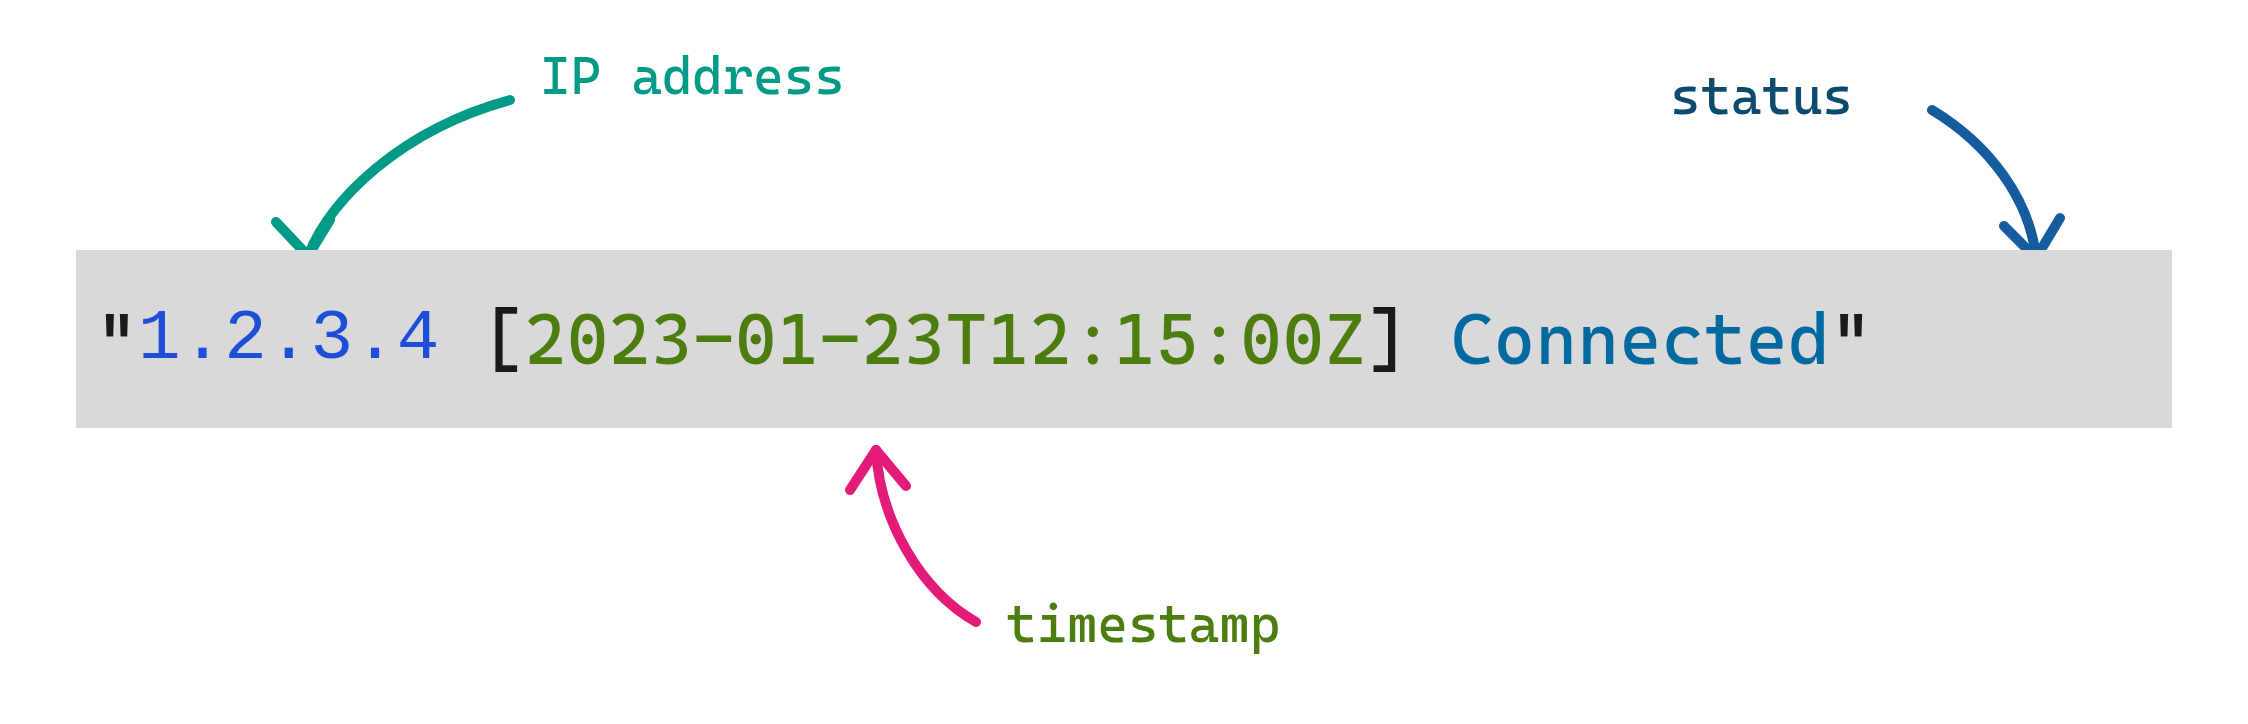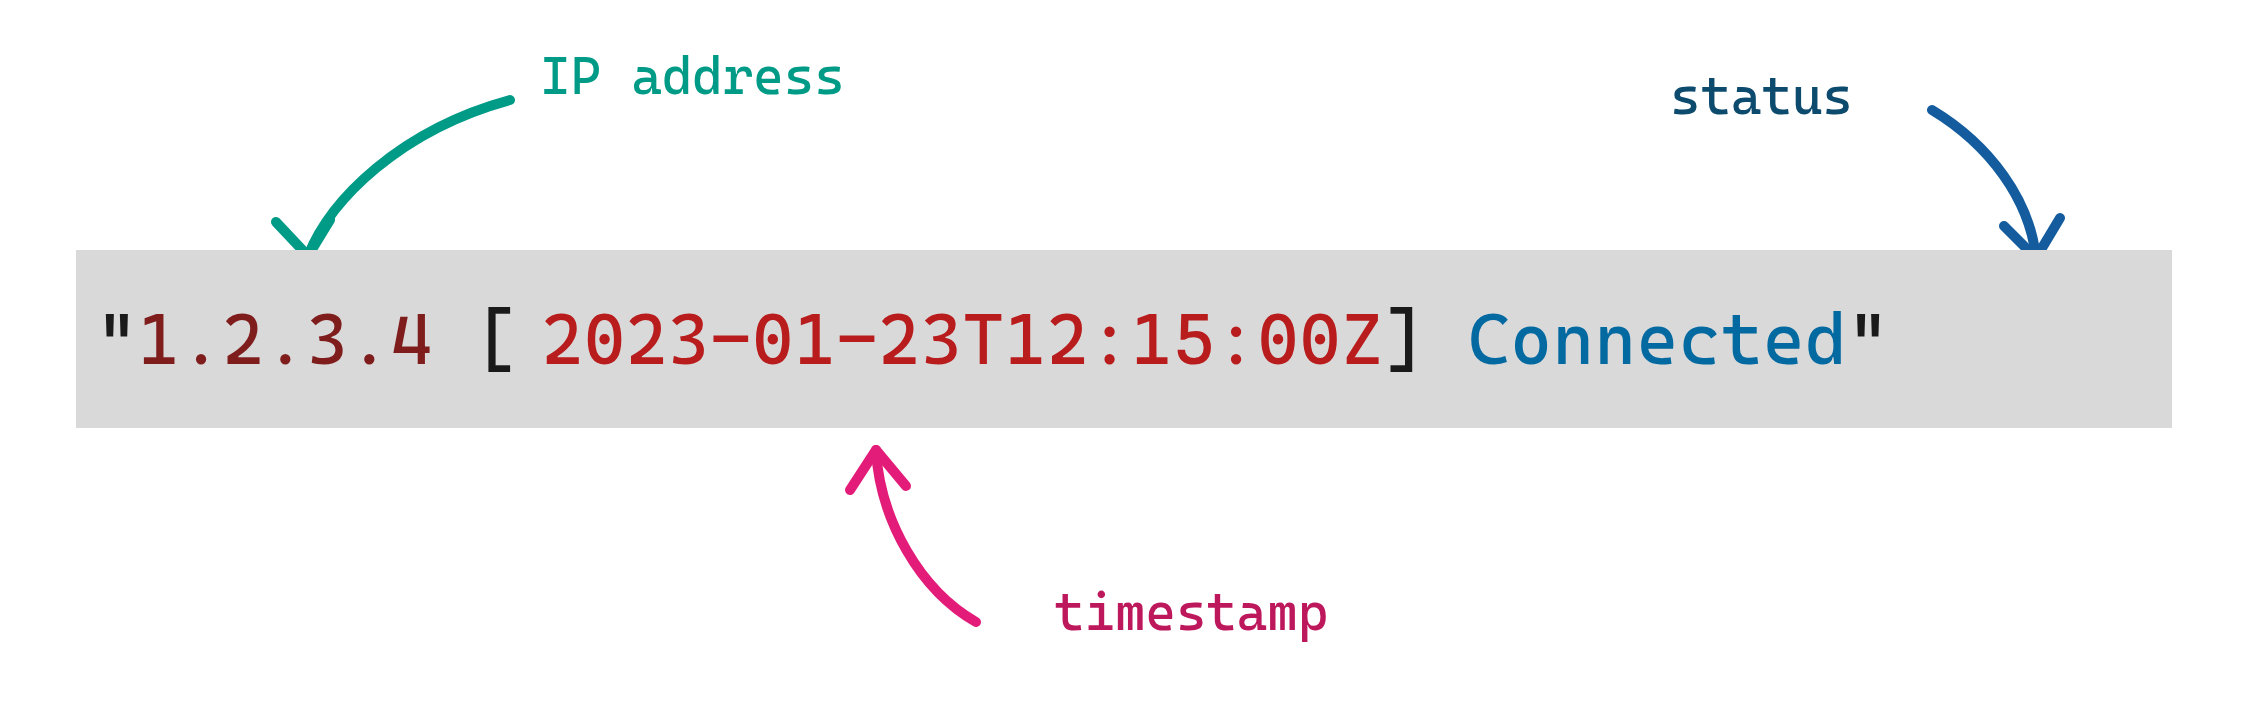--- a/index.html
+++ b/index.html
@@ -25,51 +25,50 @@
       left: 540px;
       top: 46px;
     }
     .label-status {
       color: #0c4a6e;
       left: 1670px;
       top: 46px;
       margin-top: 20px;
     }
     .label-timestamp {
-      color: #be185d;
+      color: #4d7c0f;
       left: 1006px;
-      top: 582px;
-      margin-left: 48px;
+      top: 594px;
     }
     .code-box {
       position: absolute;
       left: 76px;
       top: 250px;
       width: 2096px;
       height: 178px;
       background: #d9d9d9;
       display: flex;
       align-items: center;
       padding: 0 20px;
       font-size: 71px;
       font-weight: 500;
       letter-spacing: 0.5px;
     }
     .quote {
       color: #1a1a1a;
     }
     .ip {
-      color: #7f1d1d;
+      color: #1d4ed8;
+      font-family: Liberation Mono, monospace;
     }
     .bracket {
       color: #1a1a1a;
     }
     .timestamp {
-      color: #b91c1c;
-      margin-left: 24px;
+      color: #4d7c0f;
     }
     .status {
       color: #0369a1;
     }
     .sp {
       display: inline-block;
       width: 0.6em;
     }
     svg.arrow {
       position: absolute;

